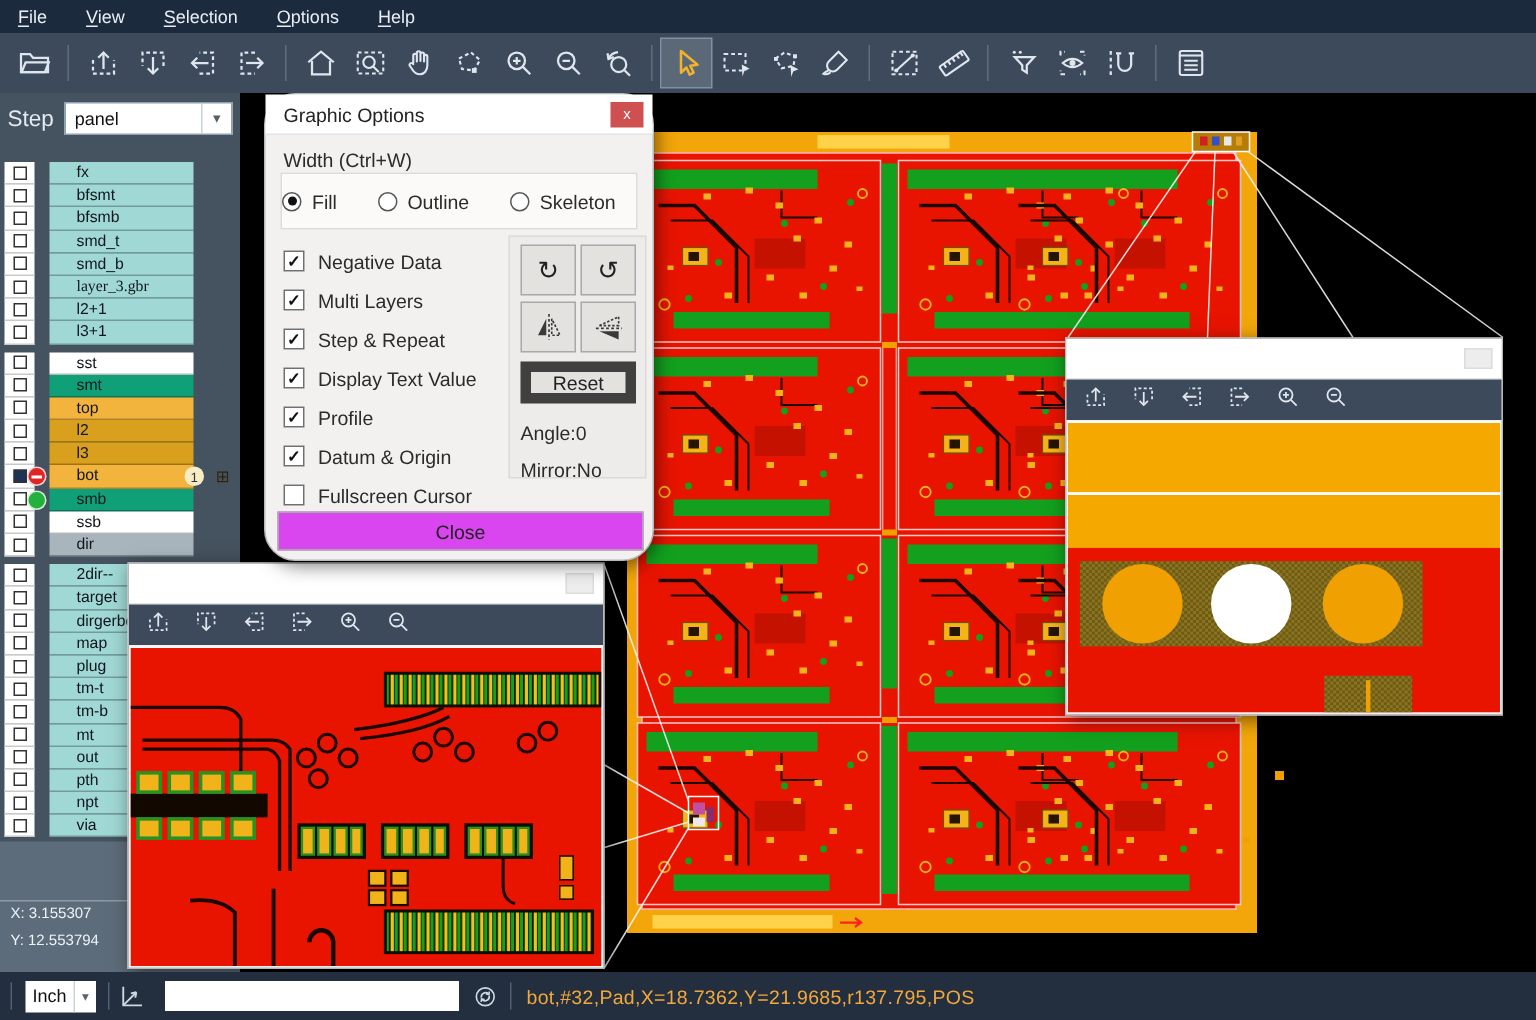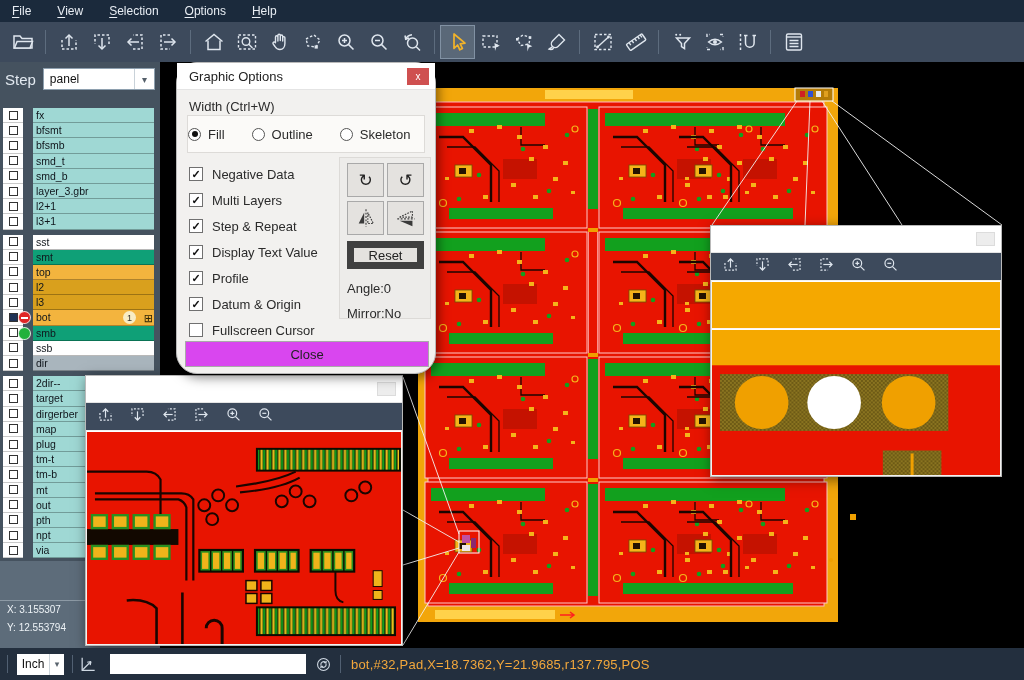--- a/index.html
+++ b/index.html
@@ -30,22 +30,22 @@
                 justify-content:space-between; padding:0 0 0 6px; font-size:12px; color:#111; }
   .stepchev { width:20px; height:100%; border-left:1px solid #c9d2d9; display:flex;
               align-items:center; justify-content:center; color:#55606a; font-size:10px; }
   .layers { margin-top:12px; }
   .lgroup { margin-bottom:5px; }
   .layer-row { display:flex; align-items:center; height:15.2px; position:relative; }
   .cbcell { width:20px; height:100%; background:#fff; margin-left:3px;
             display:flex; align-items:center; justify-content:center;
             border-bottom:1px solid #c9c9c9; }
   .cbox { width:9px; height:9px; border:1.5px solid #333; background:#fff; }
-  .lname { margin-left:10px; width:121px; height:100%; font-size:10.5px; line-height:15px;
-           padding-left:3px; color:#10161c; border-bottom:1px solid rgba(0,0,0,.28);
+  .lname { margin-left:10px; width:96px; height:100%; font-size:10.5px; line-height:15px;
+           padding-left:18px; color:#10161c; border-bottom:1px solid rgba(0,0,0,.28);
            white-space:nowrap; overflow:hidden; }
   .ldot { position:absolute; left:18px; top:1px; width:13px; height:13px; border-radius:50%;
           z-index:2; border:1px solid rgba(255,255,255,.8); display:flex; align-items:center; justify-content:center; }
   .ldotbar { width:7px; height:2.5px; background:#fff; }
   .lbadge { position:absolute; right:24px; top:1px; width:13px; height:13px; border-radius:50%;
             background:#f8ecc4; color:#333; font-size:9px; display:flex; align-items:center;
             justify-content:center; z-index:2; }
   .lgrid { position:absolute; right:7px; top:0.5px; font-size:11px; line-height:14px; color:#2c2406; z-index:2; }
   .lowpanel { position:absolute; left:0; right:0; top:499px; bottom:0; background:#5d6c7a; }
   .xydiv { position:absolute; top:39px; left:0; right:0; height:1px; background:#8d9aa5; }
@@ -463,21 +463,21 @@
 
             <span class="lname" style="background: rgb(159, 216, 212);">smd_b</span>
 
           </div>
 
           <div class="layer-row">
             <span class="cbcell">
               <span class="cbox"></span>
             </span>
 
-            <span class="lname" style="background: rgb(159, 216, 212);">layer_3.gbr</span>
+            <span class="lname" style="background: rgb(159, 216, 212); font-family: Liberation Serif, serif;">layer_3.gbr</span>
 
           </div>
 
           <div class="layer-row">
             <span class="cbcell">
               <span class="cbox"></span>
             </span>
 
             <span class="lname" style="background: rgb(159, 216, 212);">l2+1</span>
 

